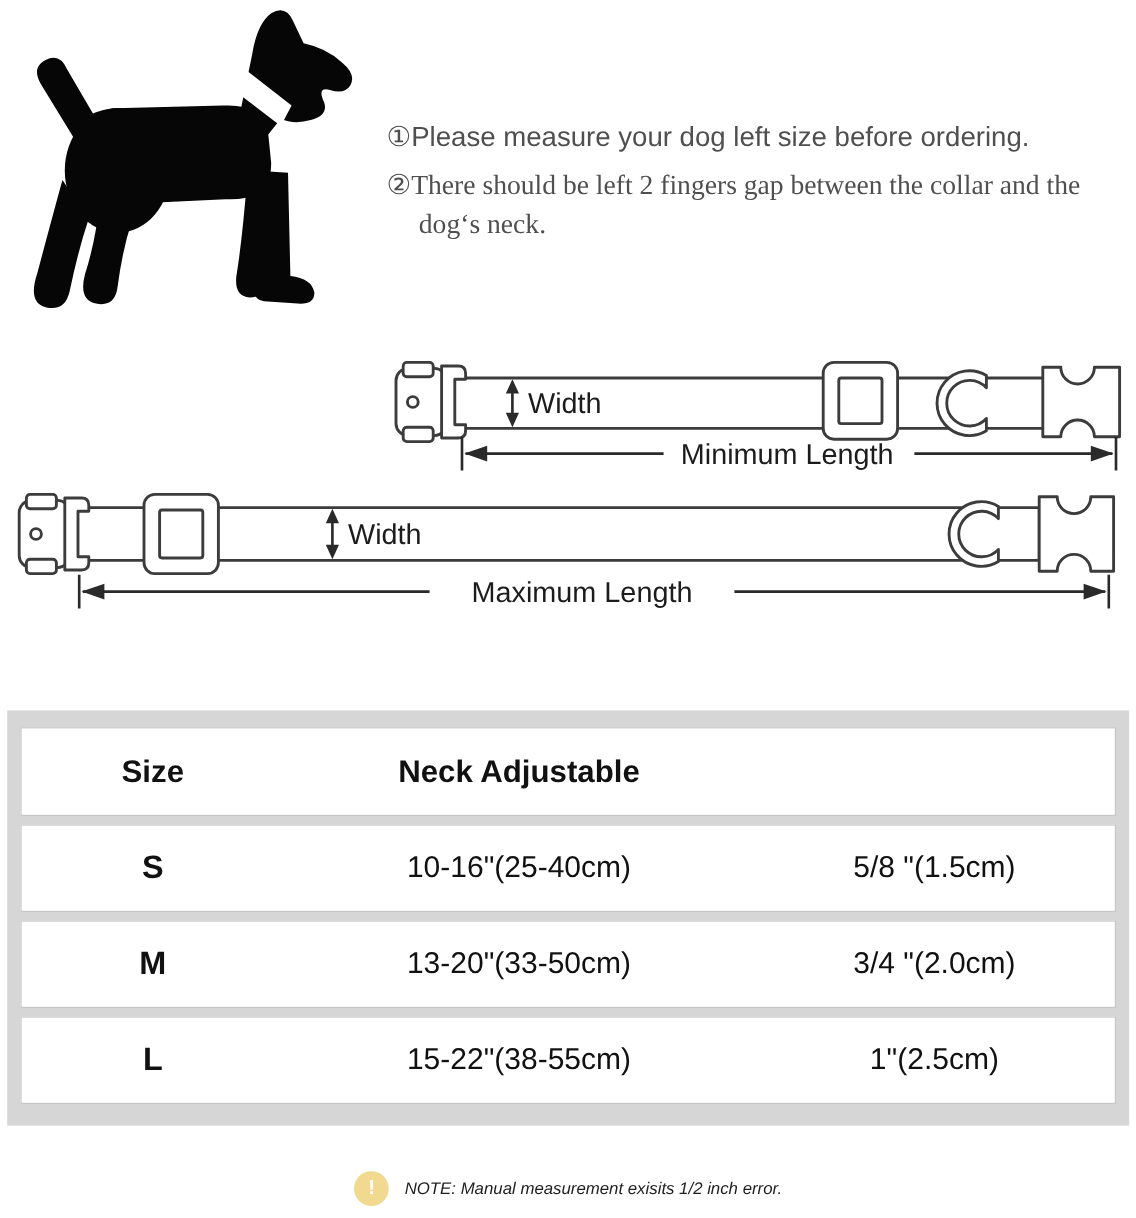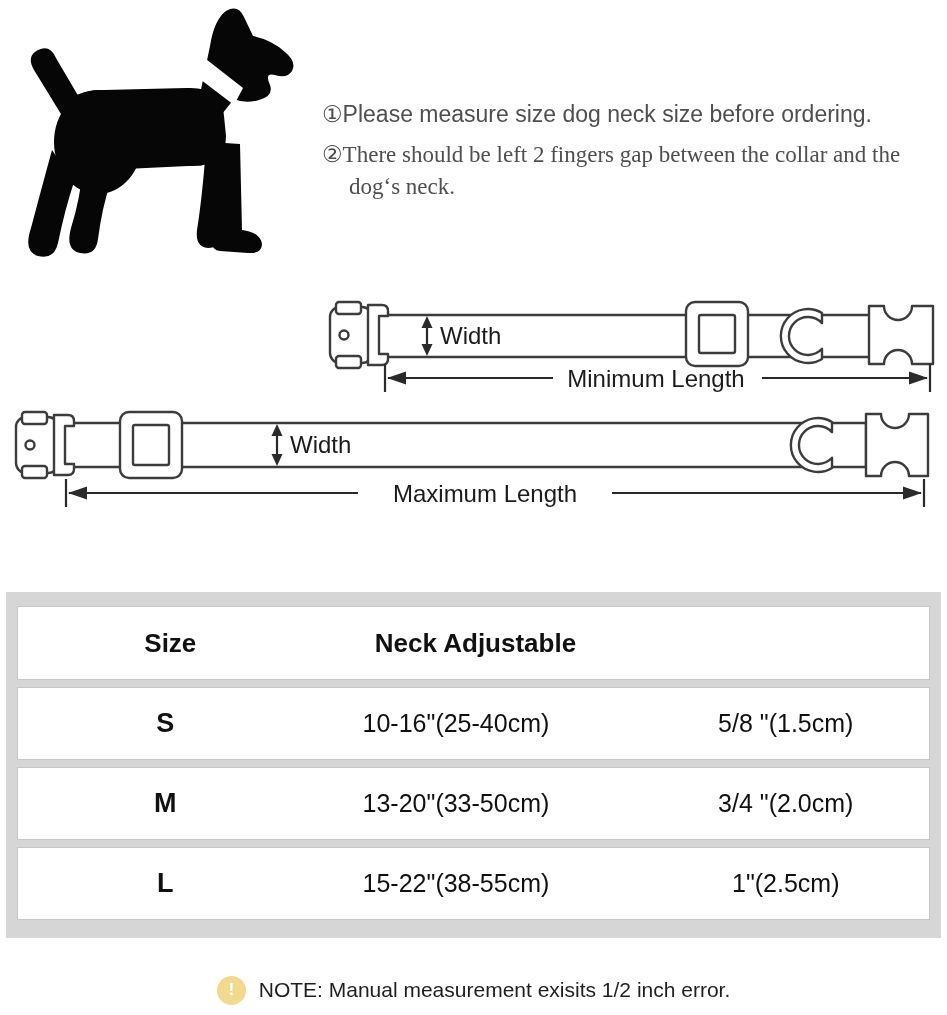--- a/index.html
+++ b/index.html
@@ -29,37 +29,37 @@
     position:absolute;left:6px;top:592px;width:935px;height:346px;
     background:#d6d6d6;box-sizing:border-box;padding:14px 11px 0 11px;
   }
   .trow{
     display:flex;align-items:center;background:#ffffff;border:1px solid #c6c6c6;
     box-sizing:border-box;margin-bottom:7px;color:#111111;
   }
   .trow.head{height:74px;}
   .trow.data{height:73px;}
   .tcell{text-align:center;}
-  .c1{width:24%;margin-left:43px;}
+  .c1{width:24%;}
   .c2{width:43%;}
   .c3{width:33%;}
   .trow.head .tcell{font-size:26px;font-weight:700;}
   .trow.data .c1{font-size:27px;font-weight:700;}
   .trow.data .c2,.trow.data .c3{font-size:25px;}
   
   .note-bar{
     position:absolute;left:0;top:970px;width:947px;height:40px;
     display:flex;align-items:center;justify-content:center;
   }
   .note-icon{
     width:29px;height:29px;border-radius:50%;background:#f1d98f;
     display:flex;align-items:center;justify-content:center;
     color:#ffffff;font-size:17px;font-weight:700;margin-right:13px;flex:0 0 auto;
   }
-  .note-text{font-size:21px;color:#1f1f1f;}
+  .note-text{font-size:14px;color:#1f1f1f;font-style:italic;}
 </style>
 </head>
 <body>
 
 <div id="stage">
 
   <div class="dog-wrap">
     <svg width="288" height="266" viewBox="0 0 288 266">
       <g fill="#060606">
 
@@ -78,21 +78,21 @@
         <path d="M 168 142 L 198 144 Q 194 195 189 226 Q 187 243 200 244 Q 212 244 212 231 Q 216 192 221 166 Z"></path>
 
         <path d="M 202 138 L 232 140 L 234 226 Q 252 228 254 240 Q 254 250 240 249 L 212 247 Q 203 246 204 236 Z"></path>
       </g>
 
       <polygon points="184,69 194,52 235,84 226,101" fill="#ffffff"></polygon>
     </svg>
   </div>
 
   <div class="instructions">
-    <div class="instruction first">①Please measure size dog neck size before ordering.</div>
+    <div class="instruction first">①Please measure your dog left size before ordering.</div>
     <div class="instruction second">②There should be left 2 fingers gap between the collar and the dog‘s neck.</div>
   </div>
 
   <svg id="collar-min" class="collar-svg" width="616" height="104" viewBox="0 0 616 104">
     <rect class="hw" x="50" y="17" width="493" height="42"></rect>
     <g>
       <rect class="hw" x="2" y="9" width="42" height="56" rx="10"></rect>
       <rect class="hw" x="8" y="4" width="25" height="12" rx="3"></rect>
       <rect class="hw" x="8" y="58" width="25" height="12" rx="3"></rect>
       <circle class="hw" cx="16" cy="37" r="4.5"></circle>

